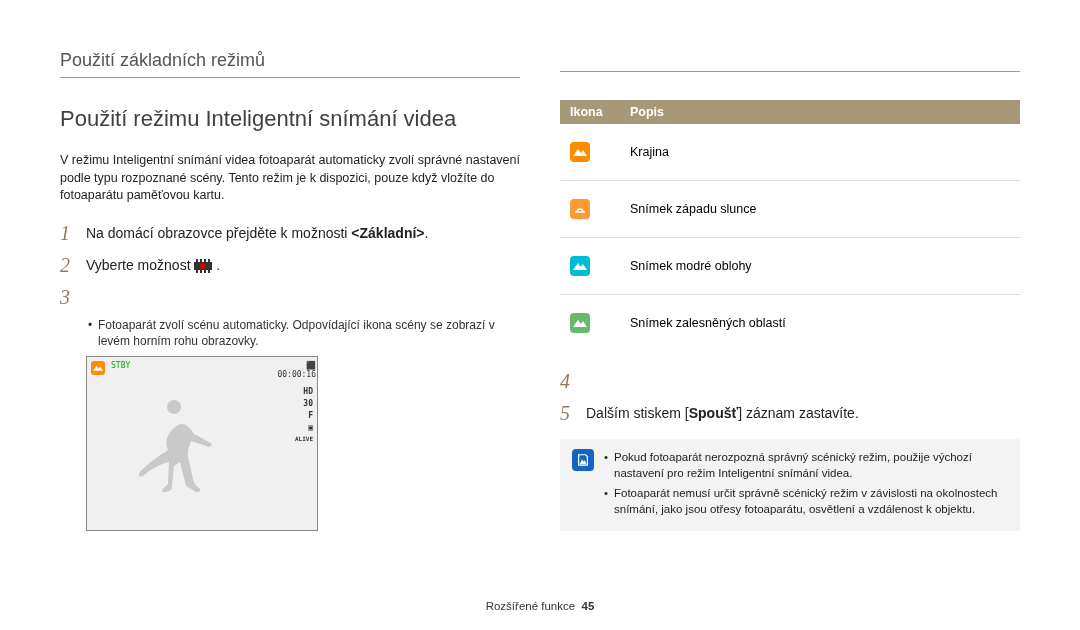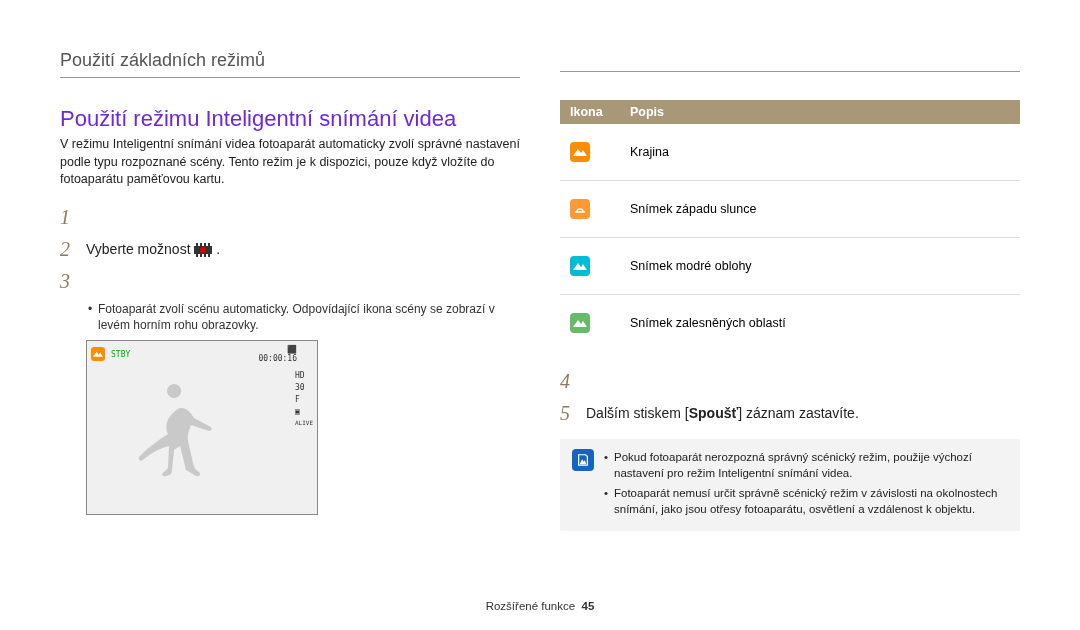--- a/index.html
+++ b/index.html
@@ -19,24 +19,24 @@
   .col {
     flex: 1;
   }
   .breadcrumb {
     color: #555;
     font-size: 18px;
     margin-bottom: 6px;
   }
   hr.topline { border: none; border-top: 1px solid #999; margin-bottom: 28px; }
   .section-title {
-    color: #6d28d9;
+    color: #404040;
     font-size: 22px;
     font-weight: 500;
-    margin-bottom: 4px;
+    margin-bottom: 20px;
   }
   .intro {
     font-size: 12.5px;
     line-height: 1.4;
     color: #222;
     margin-bottom: 16px;
   }
   .steps { list-style: none; }
   .steps li {
     display: flex;
@@ -68,33 +68,33 @@
     width: 232px;
     height: 175px;
     border: 1px solid #888;
     margin-left: 26px;
     margin-top: 6px;
     background: #f0f0f0;
     position: relative;
     overflow: hidden;
   }
   .camera-topbar {
-    position: absolute; top: 4px; left: 4px; right: 20px;
-    display: flex; align-items: center; gap: 6px;
+    position: absolute; top: 4px; left: 4px; right: 1px;
+    display: flex; gap: 6px;
     font-size: 9px;
   }
   .scene-icon-small { width: 14px; height: 14px; background: #ff8c00; border-radius: 3px; display:flex; align-items:center; justify-content:center; }
   .scene-icon-small svg { width: 10px; height: 10px; }
   .stby { color: #0a0; font-family: monospace; font-size: 8px; }
   .timer { margin-left: auto; font-family: monospace; color: #333; font-size: 8px; text-align: right; }
   .camera-sidebar {
     position: absolute; right: 4px; top: 30px;
     display: flex; flex-direction: column; gap: 3px;
-    font-family: monospace; font-size: 8px; font-weight: normal; color: #333;
-    text-align: left;
+    font-family: monospace; font-size: 8px; font-weight: bold; color: #333;
+    text-align: right;
   }
   .skater {
     position: absolute; bottom: 10px; left: 40%; transform: translateX(-50%);
   }
   .skater svg { width: 120px; height: 120px; }
 
   .icon-table { width: 100%; border-collapse: collapse; font-size: 12.5px; margin-bottom: 18px; }
   .icon-table th { background: #a89878; color: #fff; font-weight: bold; text-align: left; padding: 5px 10px; }
   .icon-table th:first-child { width: 60px; }
   .icon-table td { border-bottom: 1px solid #ddd; padding: 18px 10px; vertical-align: middle; }
@@ -146,20 +146,23 @@
 <div class="page">
   <div class="col">
     <div class="breadcrumb">Použití základních režimů</div>
     <hr class="topline">
     <h2 class="section-title">Použití režimu Inteligentní snímání videa</h2>
     <p class="intro">V režimu Inteligentní snímání videa fotoaparát automaticky zvolí správné nastavení podle typu rozpoznané scény. Tento režim je k dispozici, pouze když vložíte do fotoaparátu paměťovou kartu.</p>
 
     <ul class="steps">
       <li>
         <span class="step-num">1</span>
+        <span class="step-text">
+          <span>Na domácí obrazovce přejděte k možnosti </span><span class="bold">&lt;Základní&gt;</span><span>.</span>
+        </span>
       </li>
       <li>
         <span class="step-num">2</span>
         <span class="step-text">
           <span>Vyberte možnost </span>
           <span class="movie-icon">
               <span class="movie-dot"></span>
             </span>
           <span>.</span>
         </span>

